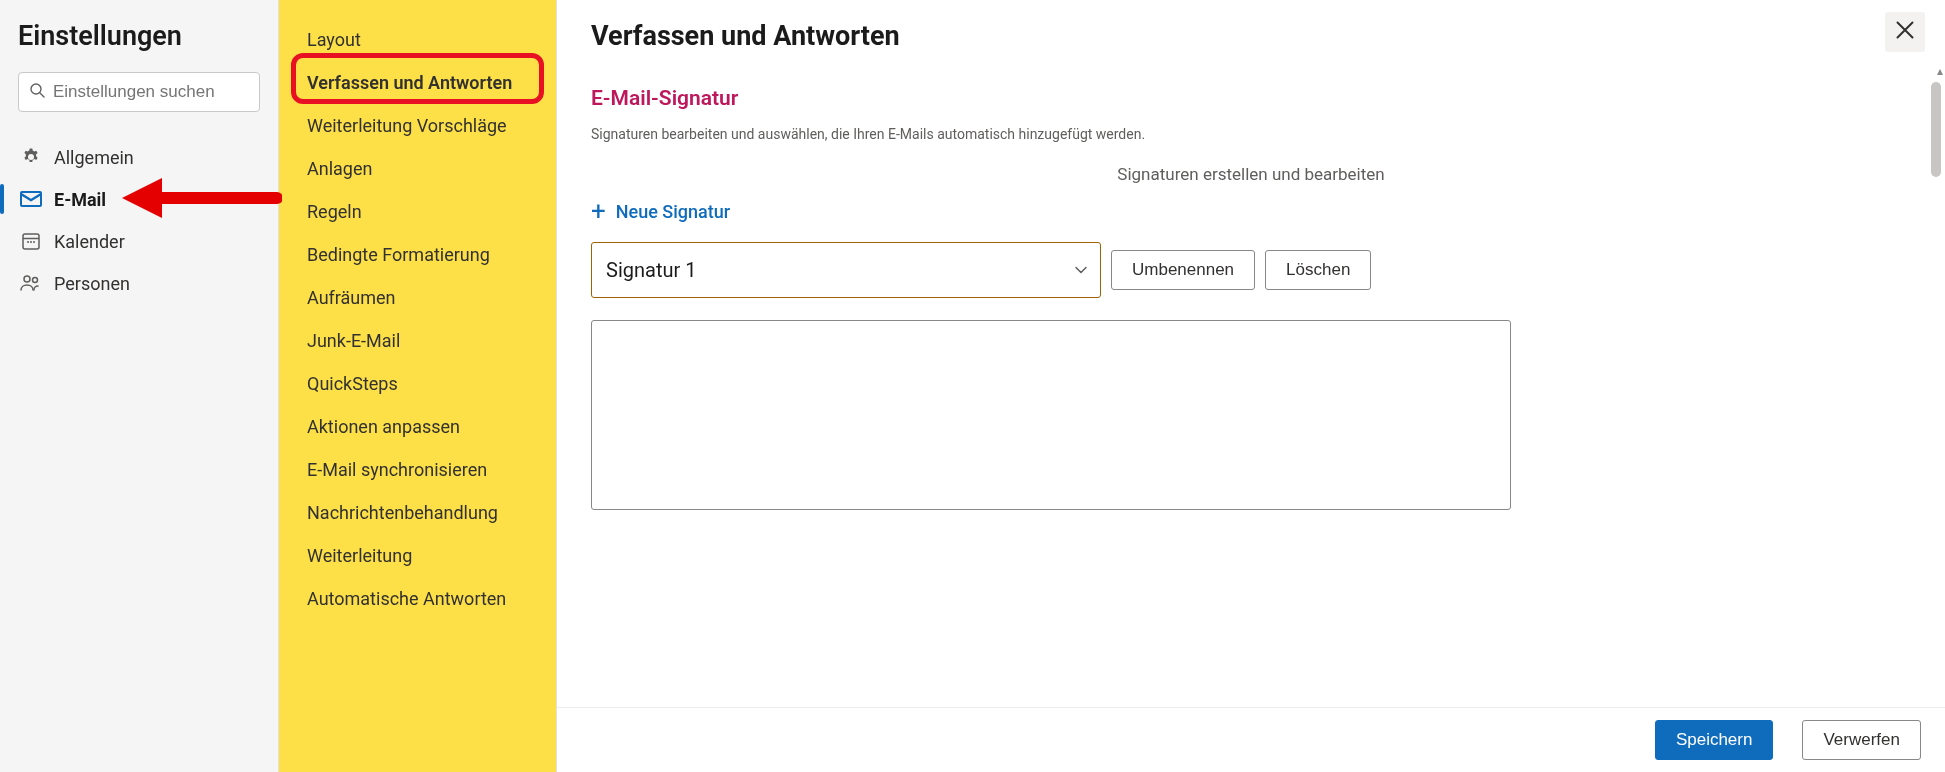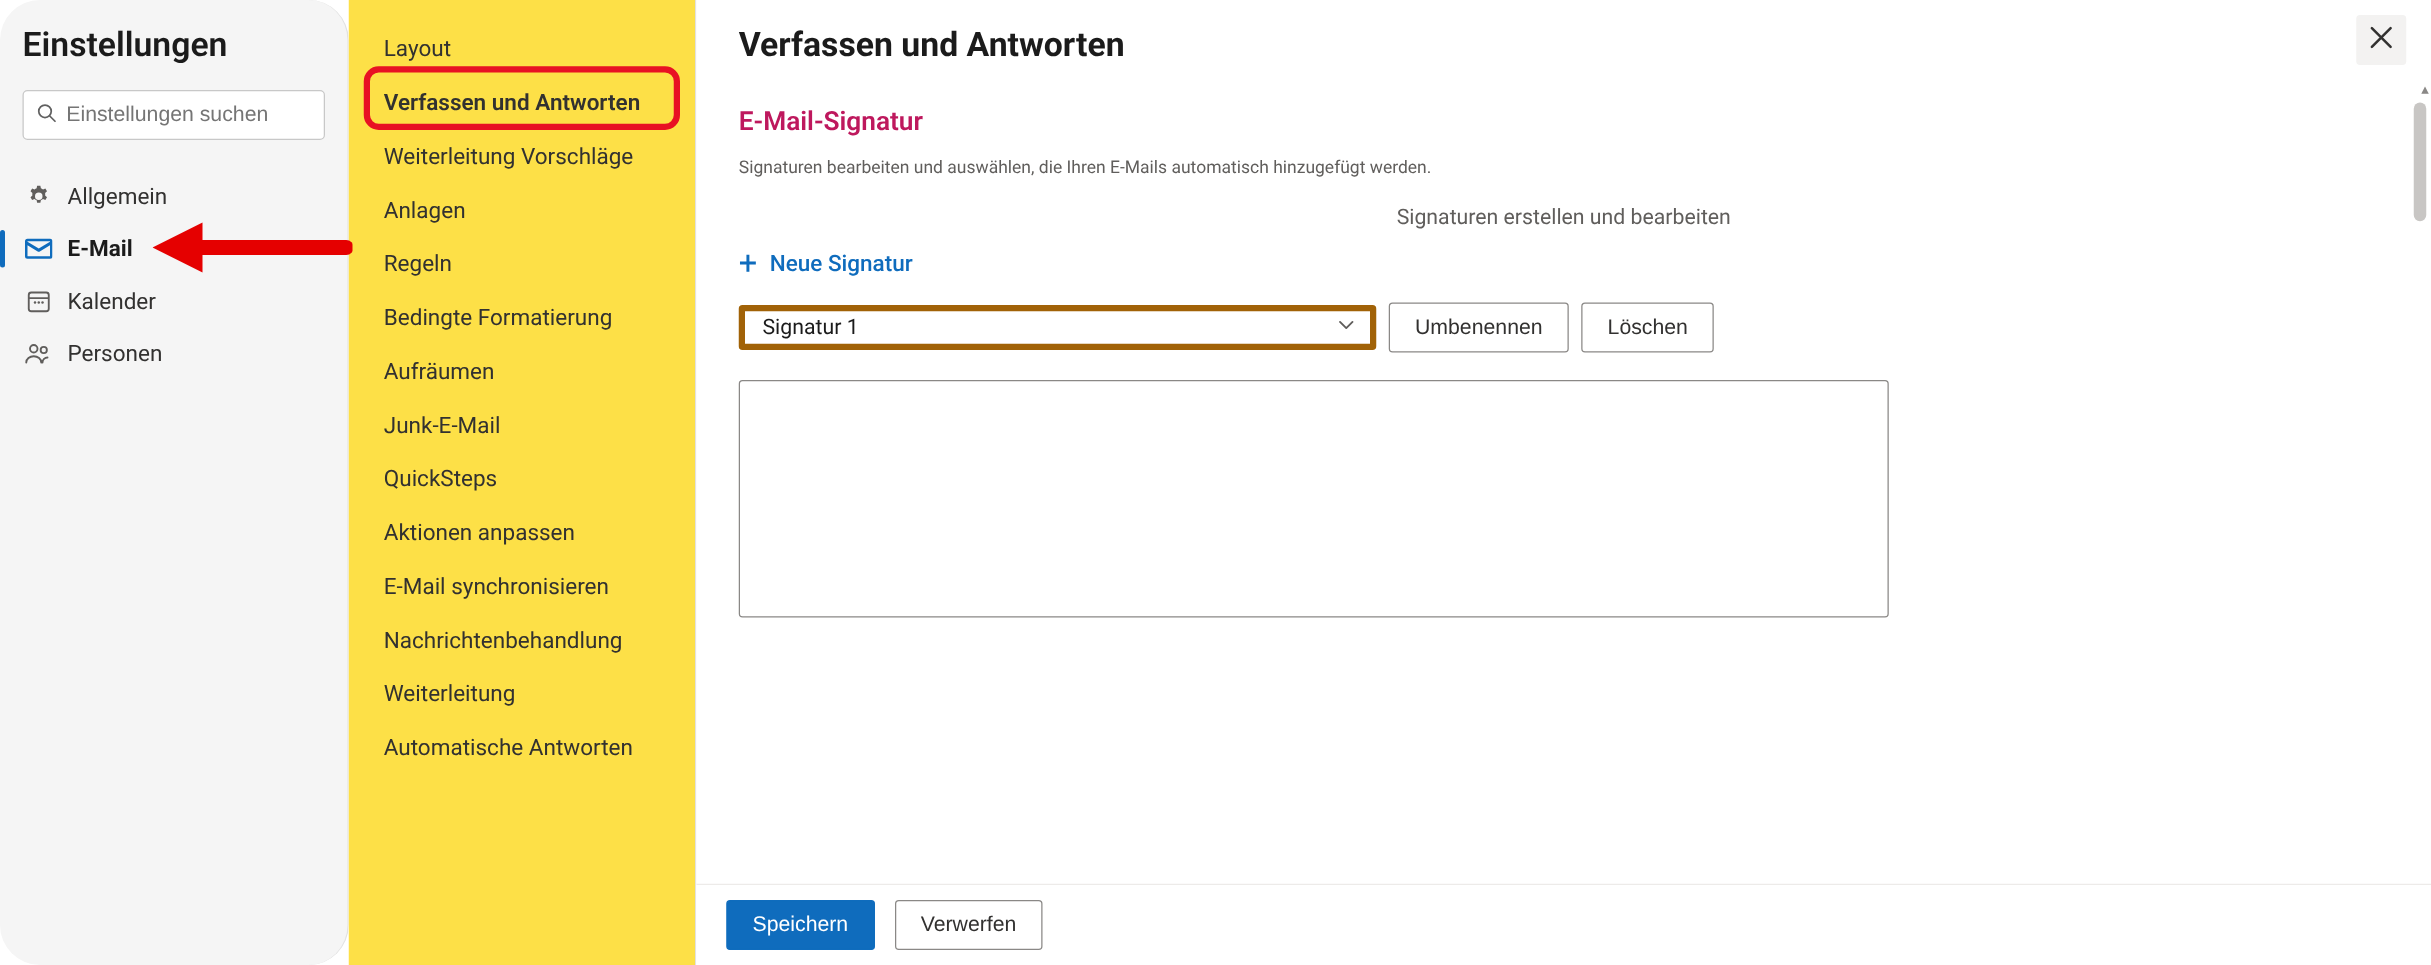--- a/index.html
+++ b/index.html
@@ -18,21 +18,20 @@
     position: relative;
   }
 
   
   .col1 {
     width: 279px;
     min-width: 279px;
     background: #f5f5f5;
     border-right: 1px solid #e1e1e1;
     padding: 20px 18px 0 18px;
-    border-radius: 32px;
   }
   .col1 .title {
     font-size: 27px;
     font-weight: 600;
     margin-bottom: 20px;
     color: #1b1b1b;
   }
   .search-box {
     display: flex;
     align-items: center;
@@ -168,29 +167,29 @@
     line-height: 1;
   }
   .sig-row {
     display: flex;
     align-items: center;
     gap: 10px;
     margin-bottom: 22px;
   }
   .sig-select {
     flex: 0 0 510px;
-    height: 36px;
-    border: 5px solid #a16207;
+    height: 56px;
+    border: 1px solid #a16207;
     border-radius: 3px;
     background: #fff;
     display: flex;
     align-items: center;
     justify-content: space-between;
     padding: 0 12px 0 14px;
-    font-size: 17px;
+    font-size: 20px;
     cursor: pointer;
   }
   .btn {
     height: 40px;
     padding: 0 20px;
     border: 1px solid #8a8886;
     border-radius: 3px;
     background: #fff;
     font-size: 17px;
     color: #323130;
@@ -204,22 +203,23 @@
   }
   .editor {
     border: 1px solid #8a8886;
     border-radius: 3px;
     height: 190px;
     max-width: 920px;
     background: #fff;
   }
   .footer {
     display: flex;
-    align-items: center;
-    gap: 16px;
+    justify-content: flex-end;
+    align-items: center;
+    gap: 29px;
     padding: 12px 24px;
     border-top: 1px solid #edebe9;
     background: #fff;
   }
 
   .close-btn {
     position: absolute;
     top: 12px;
     right: 20px;
     width: 40px;

